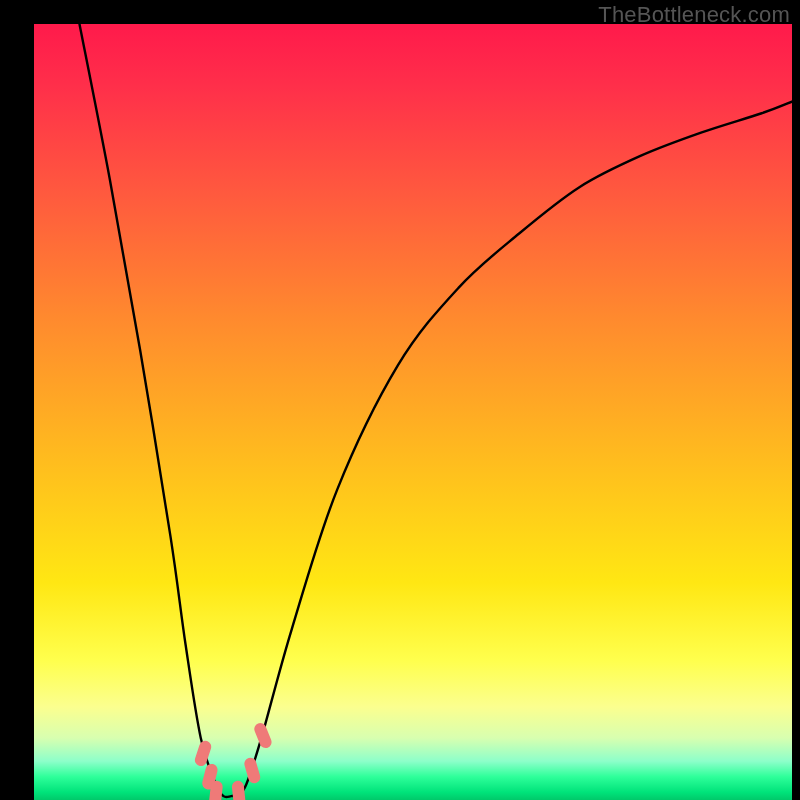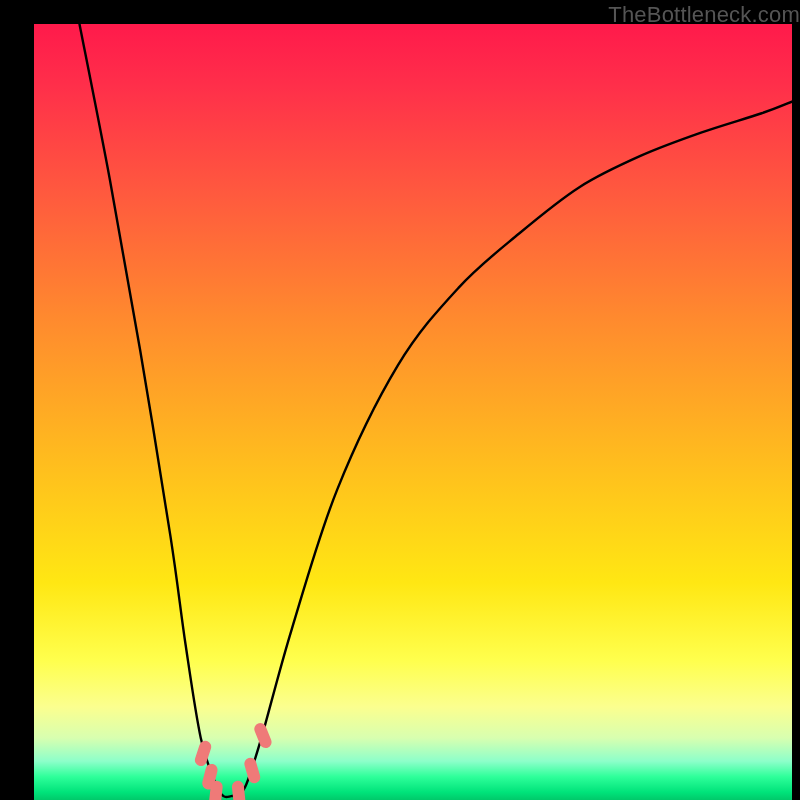--- a/index.html
+++ b/index.html
@@ -28,21 +28,21 @@
       #d8ffb0 92%,
       #8dffca 95%,
       #2eff9a 97%,
       #00e37a 99%,
       #00c96a 100%
     );
   }
   .watermark {
     position: absolute;
     top: 2px;
-    right: 0;
+    right: 10px;
     font-family: Arial, Helvetica, sans-serif;
     font-size: 22px;
     color: #555;
     letter-spacing: 0.2px;
     user-select: none;
   }
   svg.curve {
     position: absolute;
     left: 0;
     top: 0;

